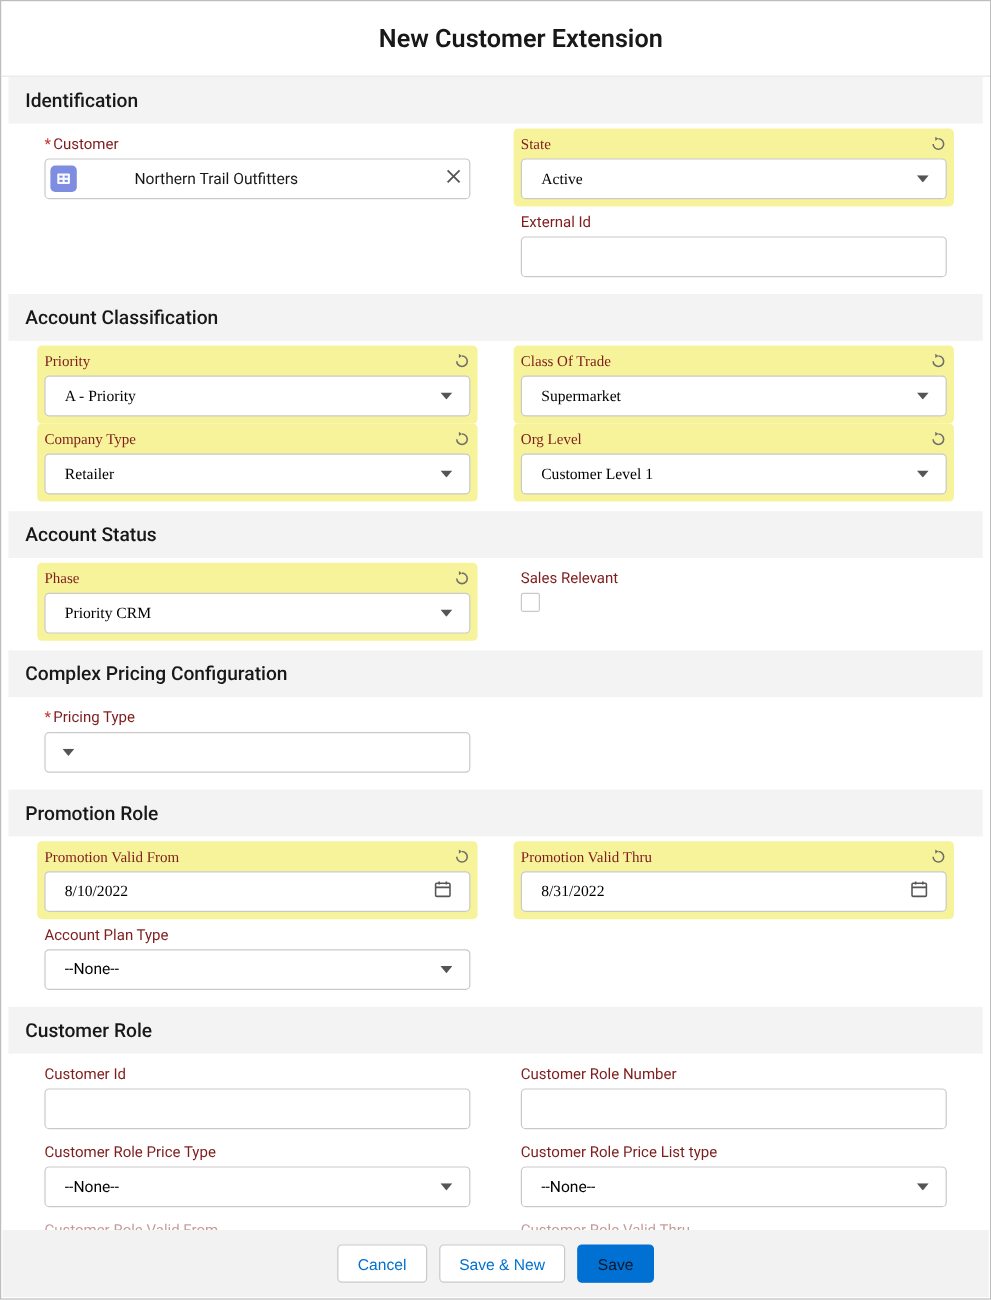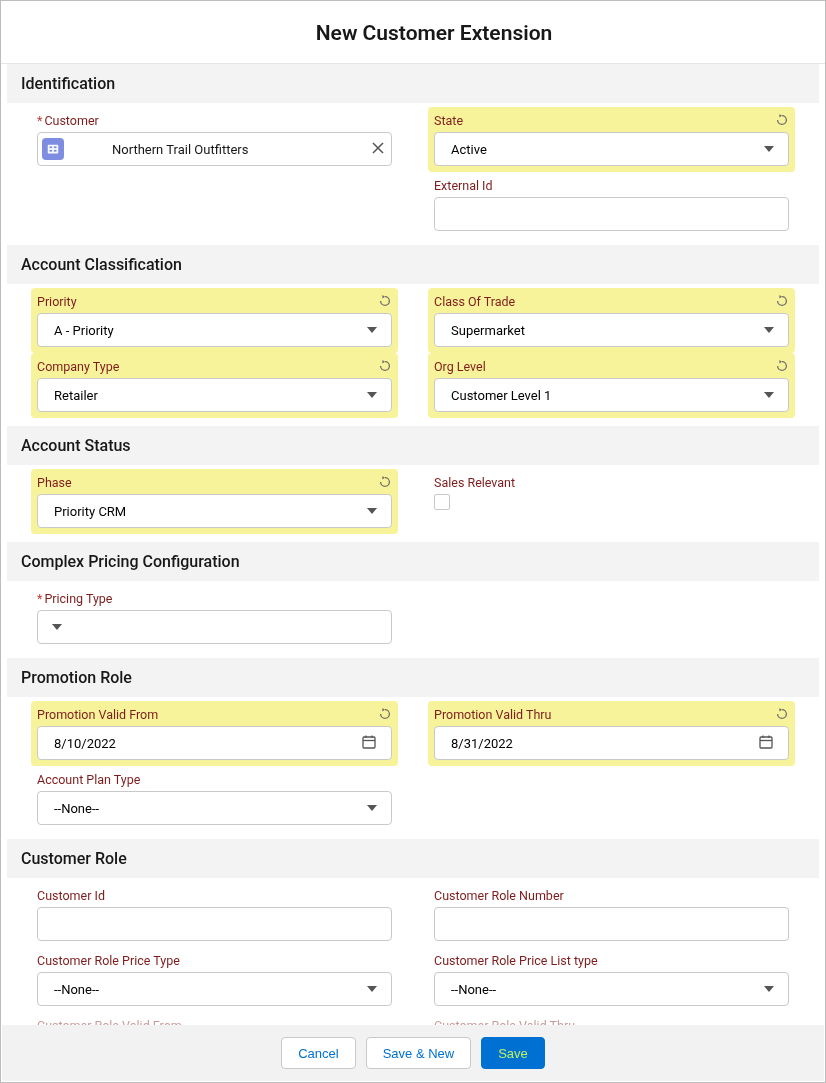--- a/index.html
+++ b/index.html
@@ -45,20 +45,21 @@
     flex: 1;
     min-width: 0;
     margin-bottom: 8px;
   }
   .field-wrap {
     padding: 4px 6px 6px;
     border-radius: 4px;
   }
   .hl {
     background: #f7f39b;
+    font-family: Liberation Serif, serif;
   }
   .label-row {
     display: flex;
     align-items: center;
     justify-content: space-between;
     margin-bottom: 3px;
     min-height: 18px;
   }
   .label {
     font-size: 12.5px;
@@ -153,21 +154,21 @@
     border-radius: 4px;
     border: 1px solid #c9c9c9;
     background: #fff;
     font-size: 13px;
     cursor: pointer;
     color: #0070d2;
   }
   .btn-primary {
     background: #0070d2;
     border-color: #0070d2;
-    color: #bef264;
+    color: #0f172a;
   }
   .fade {
     opacity: 0.45;
     color: #888;
   }
 </style>
 </head>
 <body>
 
 <svg width="0" height="0" style="position:absolute">

